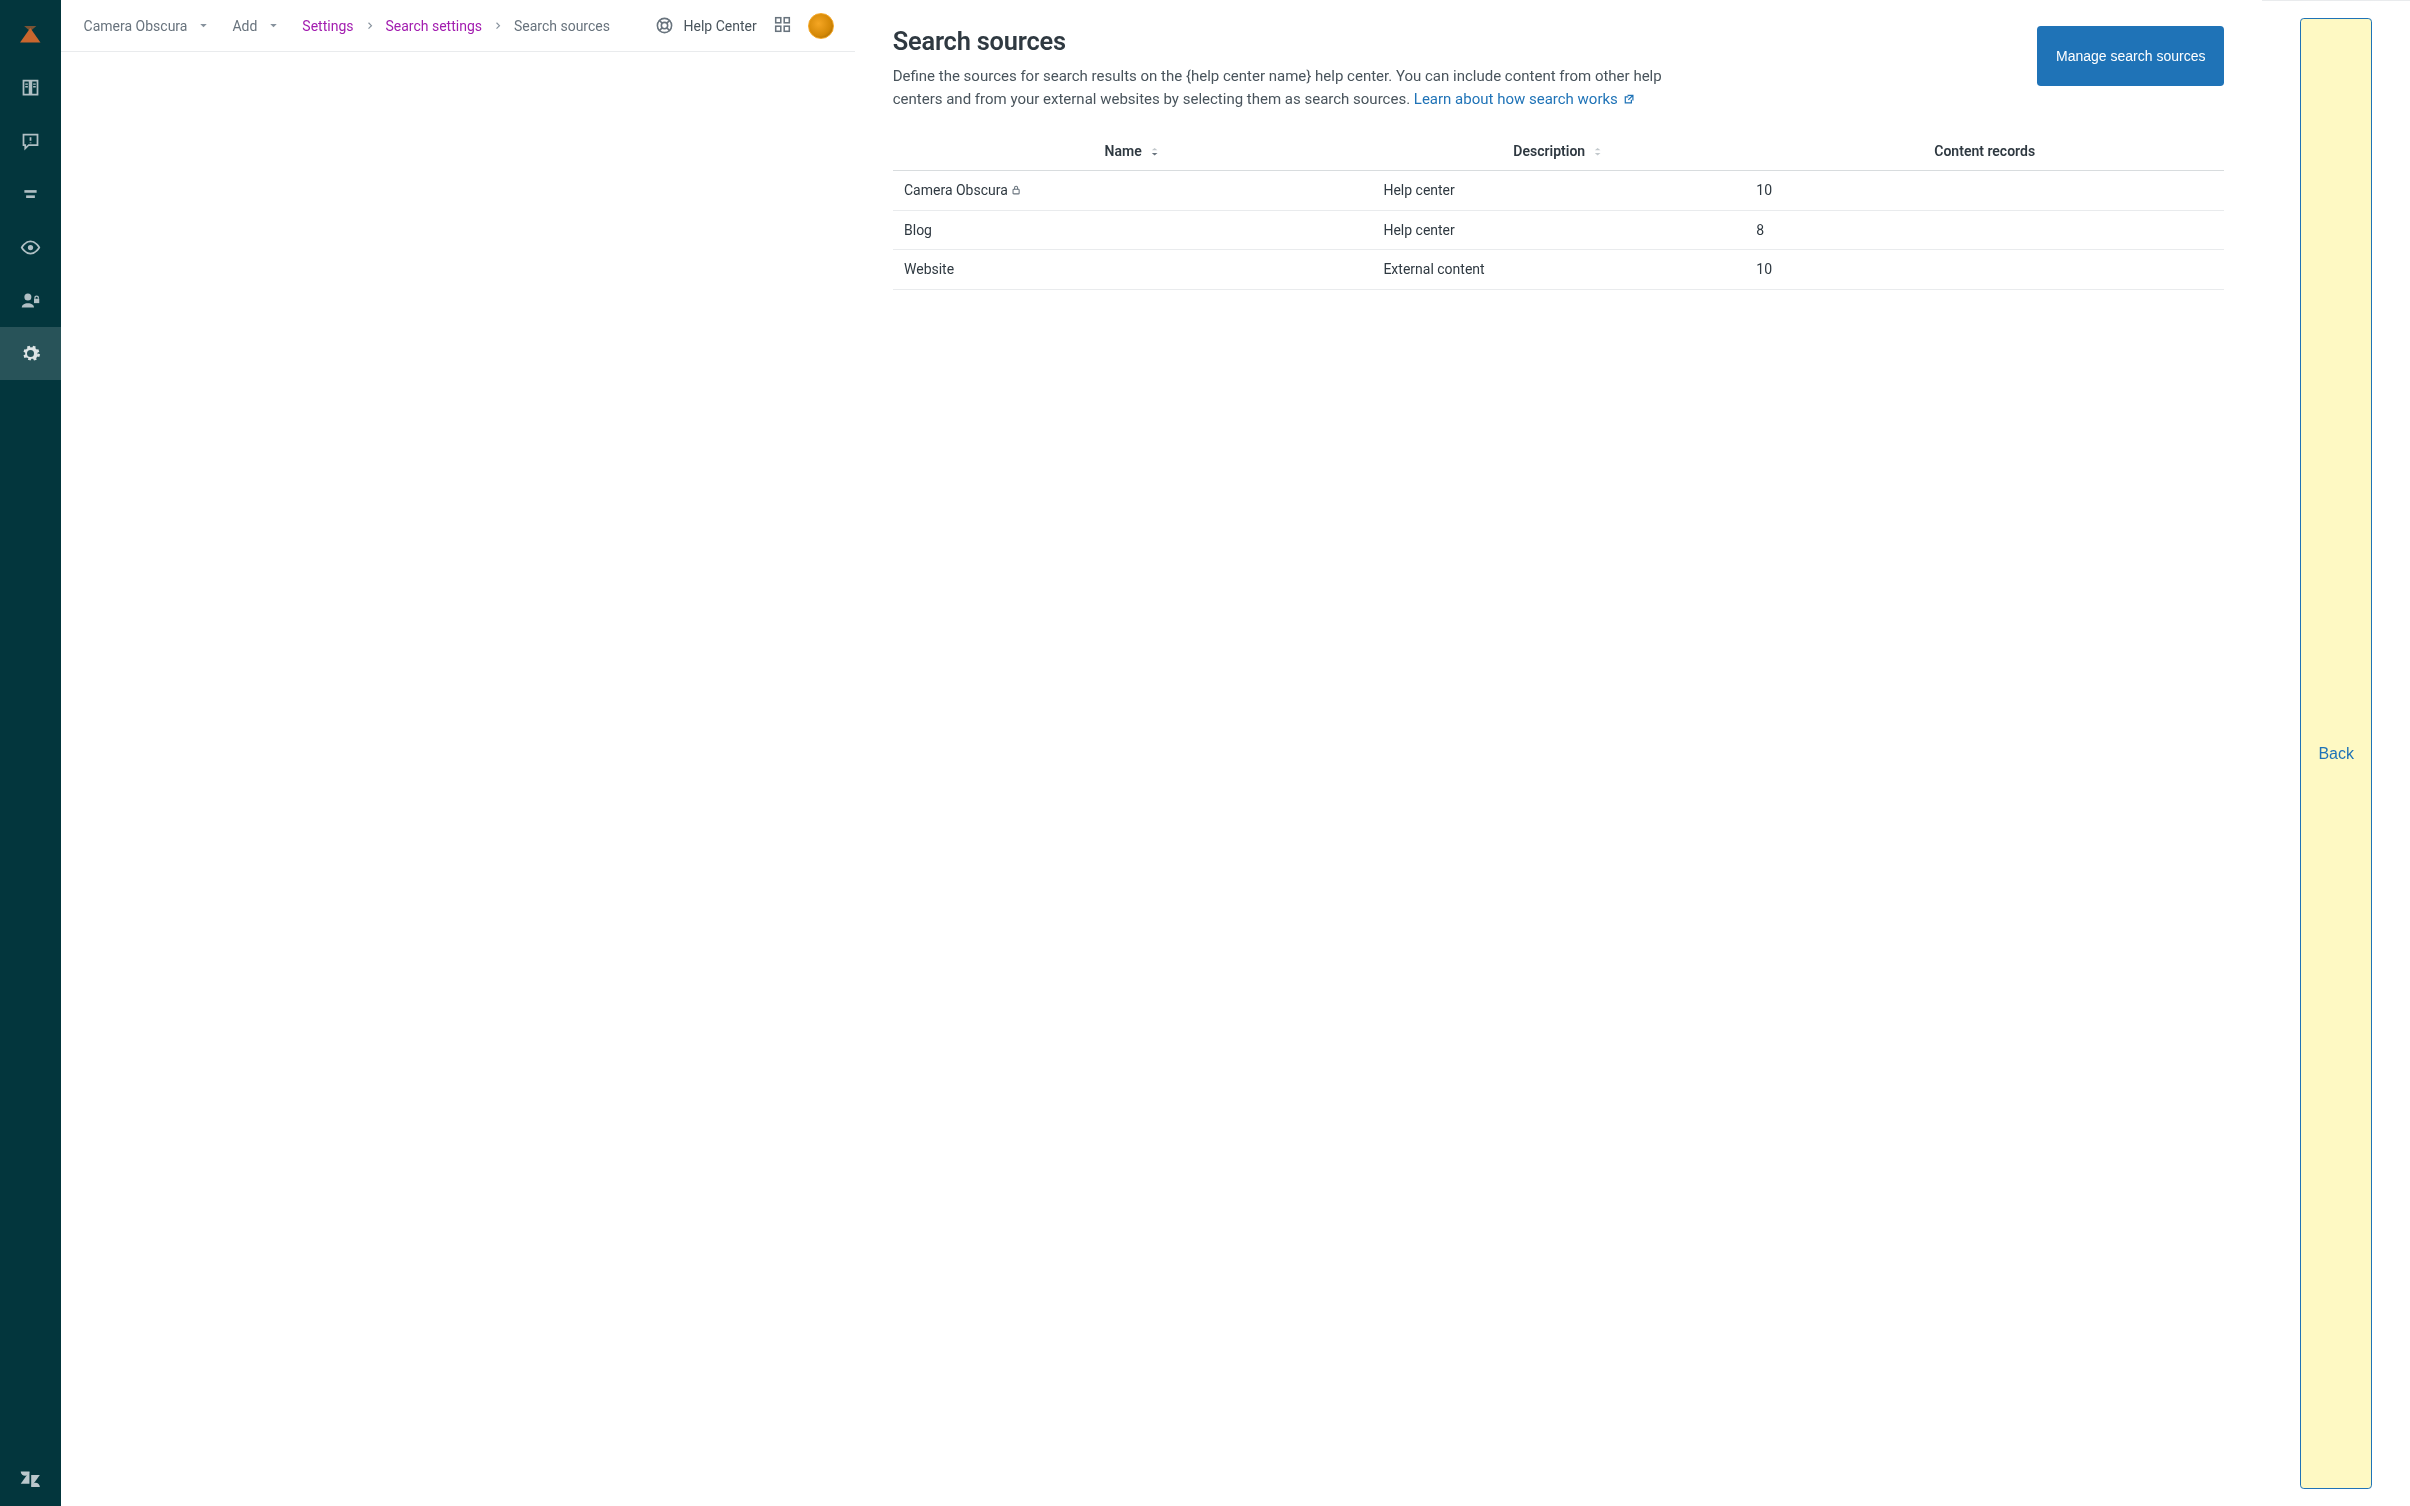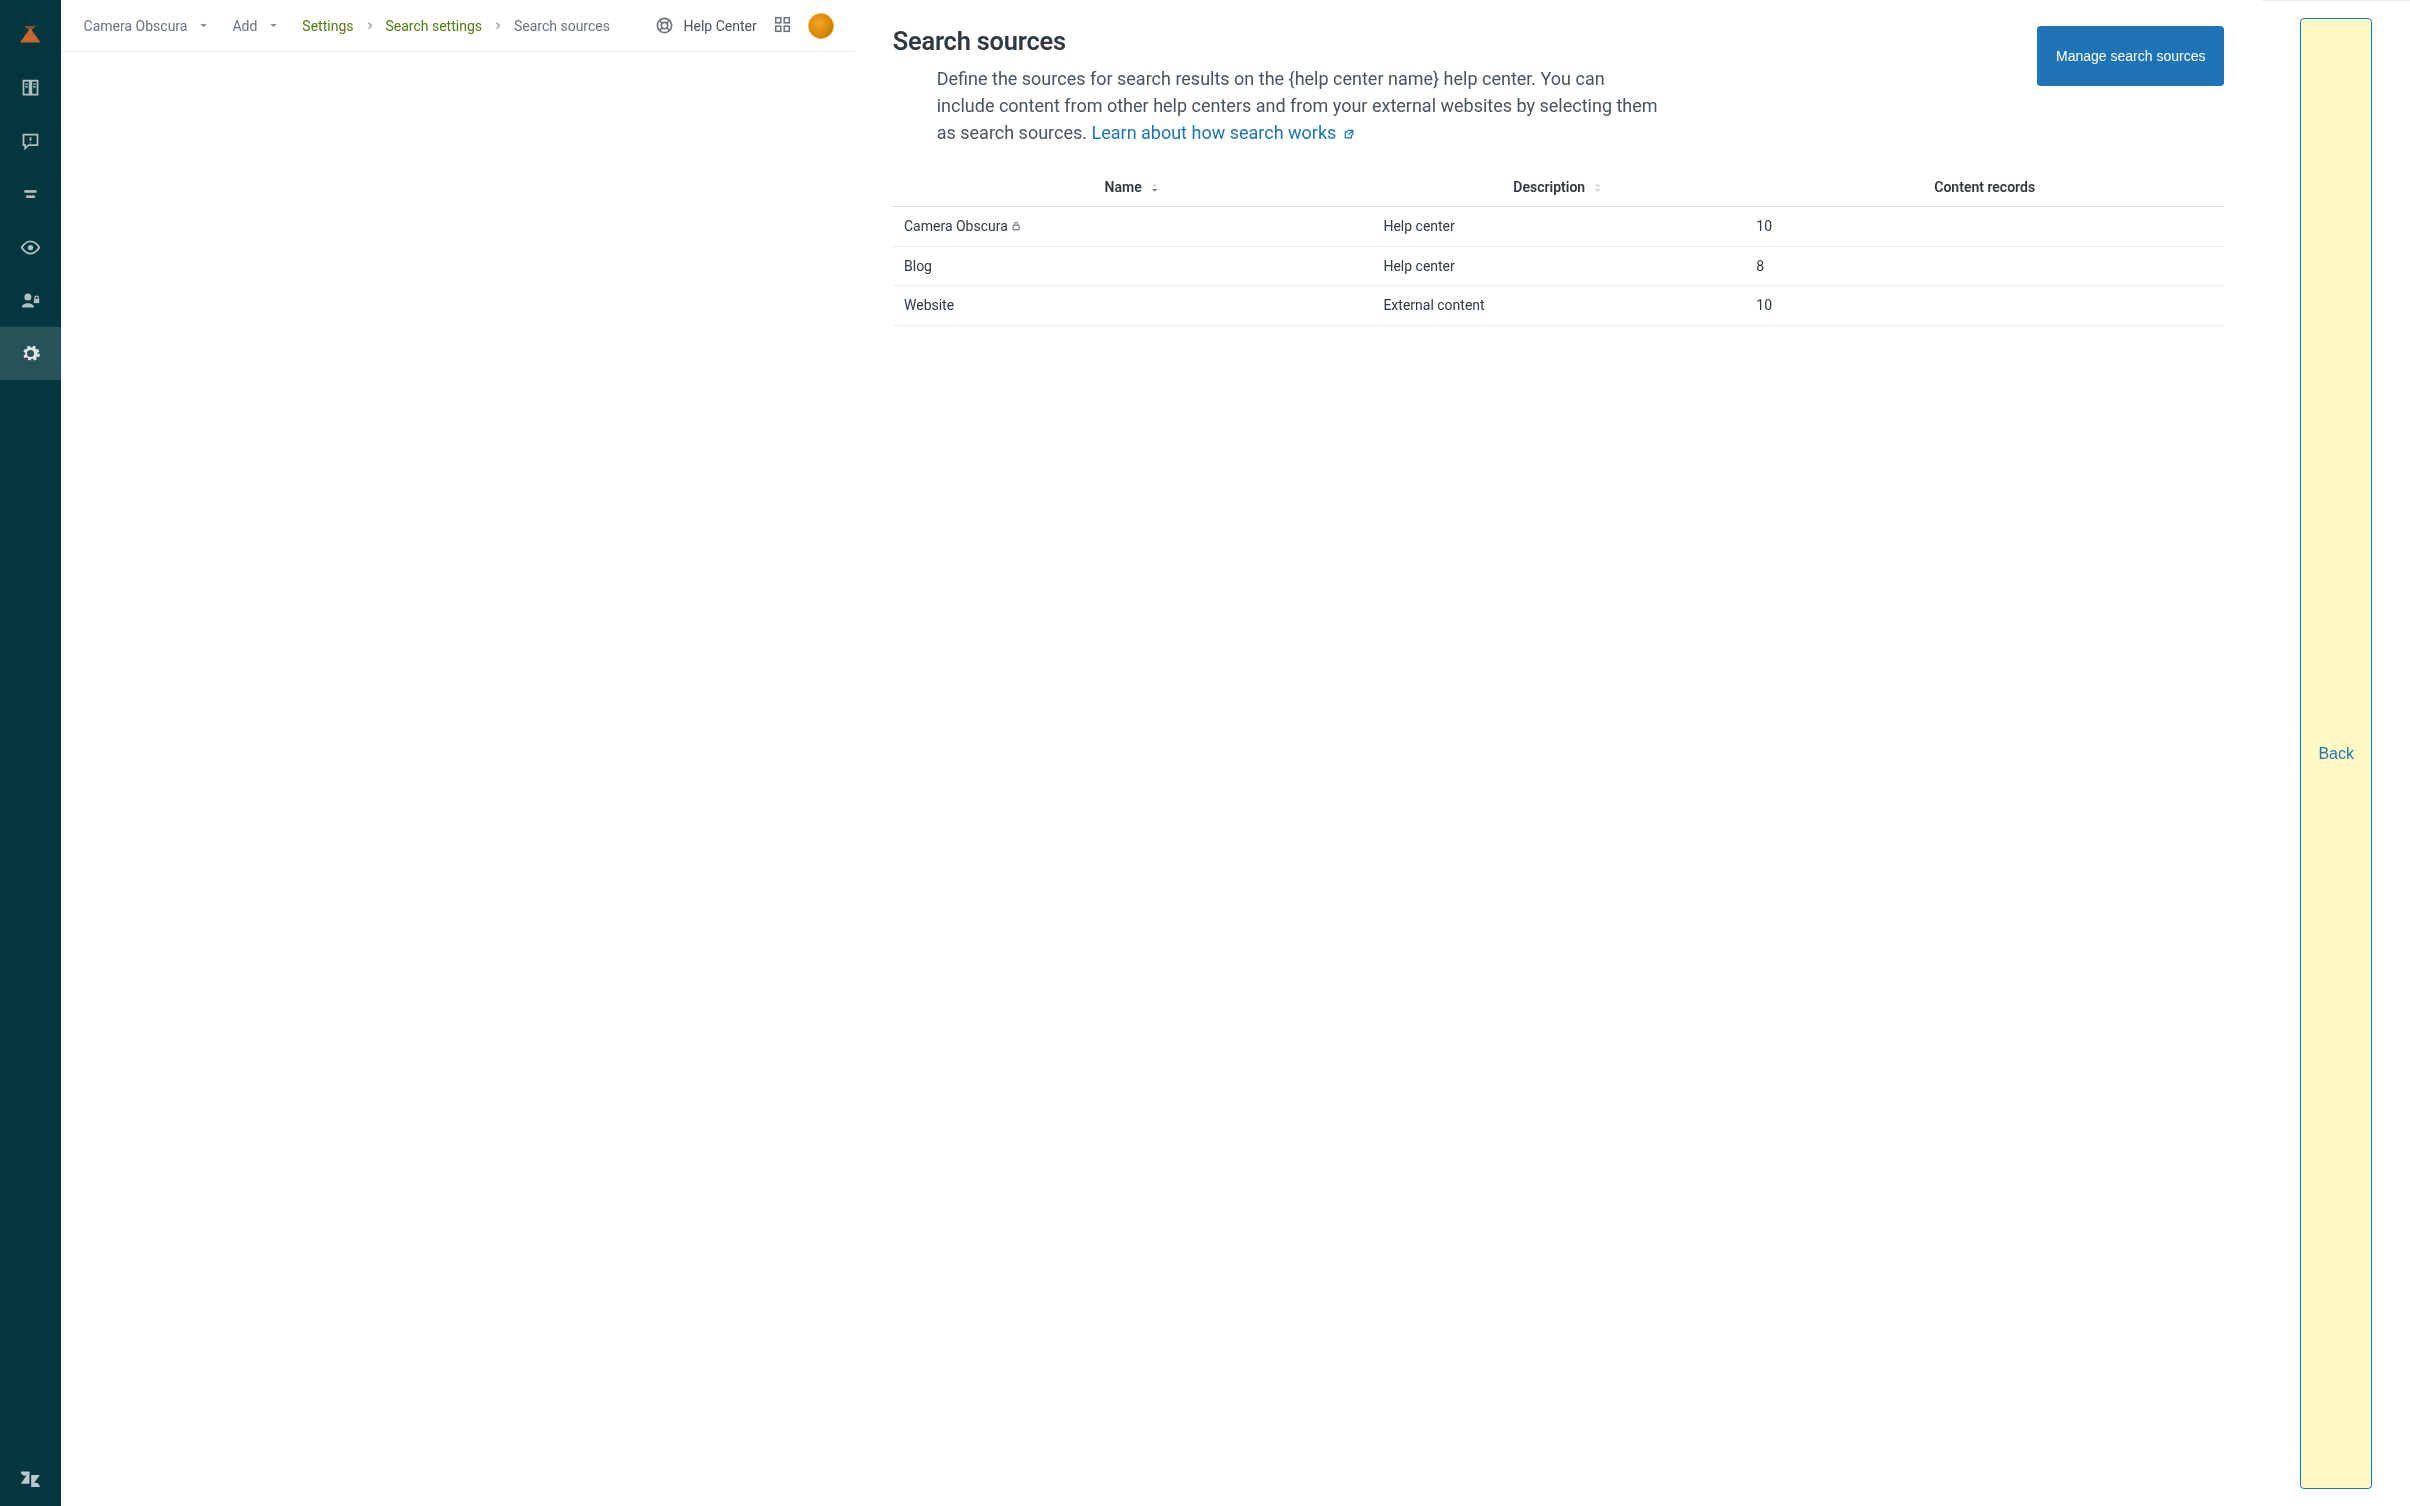--- a/index.html
+++ b/index.html
@@ -17,35 +17,35 @@
   .sidebar-bottom svg { width: 22.6px; height: 22.6px; fill:#cfd8dc; opacity:0.9; }
 
   
   .main { flex: 1; display: flex; flex-direction: row; min-width: 0; }
 
   
   .topbar { height: 52px; border-bottom: 0.9px solid #e9ebed; display: flex; align-items: center; padding: 0 21px 0 22.6px; gap: 22.6px; }
   .topbar .dd { display: flex; align-items: center; gap: 9.4px; color: #68737d; cursor: pointer; font-size: 14px; }
   .topbar .dd svg { width: 13px; height: 13px; fill: #87929d; }
   .breadcrumb { display: flex; align-items: center; gap: 11.3px; font-size: 14px; }
-  .breadcrumb a { color: #4d7c0f; text-decoration: none; cursor: pointer; }
+  .breadcrumb a { color: #a21caf; text-decoration: none; cursor: pointer; }
   .breadcrumb .sep { color: #87929d; display:flex; align-items:center; }
   .breadcrumb .current { color: #68737d; }
   .topbar-spacer { flex: 1; }
   .topbar-right { display: flex; align-items: center; gap: 17px; }
   .help-center-link { display: flex; align-items: center; gap: 9.4px; color: #49545c; cursor:pointer; font-size: 14px; }
   .apps-icon, .avatar { cursor: pointer; }
   .avatar { width: 26px; height: 26px; border-radius: 50%; background: radial-gradient(circle at 40% 40%, #f5a623 0%, #d48806 60%, #8b5a00 100%); border: 1.9px solid #f5a623; }
 
   
   .content { flex:1; overflow:auto; padding: 26px 38px 0 38px; }
   .page-header { display:flex; align-items:flex-start; justify-content:space-between; margin-bottom: 21px; }
   .page-header-left { max-width: 772px; }
   h1 { font-size: 25.4px; font-weight: 600; color:#2f3941; margin-bottom: 9.4px; letter-spacing: -0.2px;}
-  .page-desc { font-size: 18px; line-height: 1.5; color:#49545c;margin-left:44px; }
+  .page-desc { font-size: 15px; line-height: 1.5; color:#49545c; }
   .page-desc a { color:#1f73b7; text-decoration:none; }
   .page-desc a svg { width:12.2px; height:12.2px; fill:#1f73b7; vertical-align: -0.9px; margin-left:1.9px;}
   .primary-btn { background:#1f73b7; color:#fff; border:none; border-radius:3.8px; padding: 22px 19px; font-size:14px; cursor:pointer; }
 
   
   table { width:100%; border-collapse: collapse; }
   th { text-align:center; font-weight:600; font-size:14px; color:#2f3941; padding: 11.3px 11.3px 11.3px 11.3px; border-bottom:0.9px solid #d8dcde; }
   th .sort-icon { display:inline-flex; margin-left:3.8px; vertical-align:middle; }
   th .sort-icon svg { width:11.3px; height:11.3px; fill:#87929d; }
   td { padding: 11.3px 11.3px; border-bottom:0.9px solid #e9ebed; font-size:14px; color:#2f3941; }

